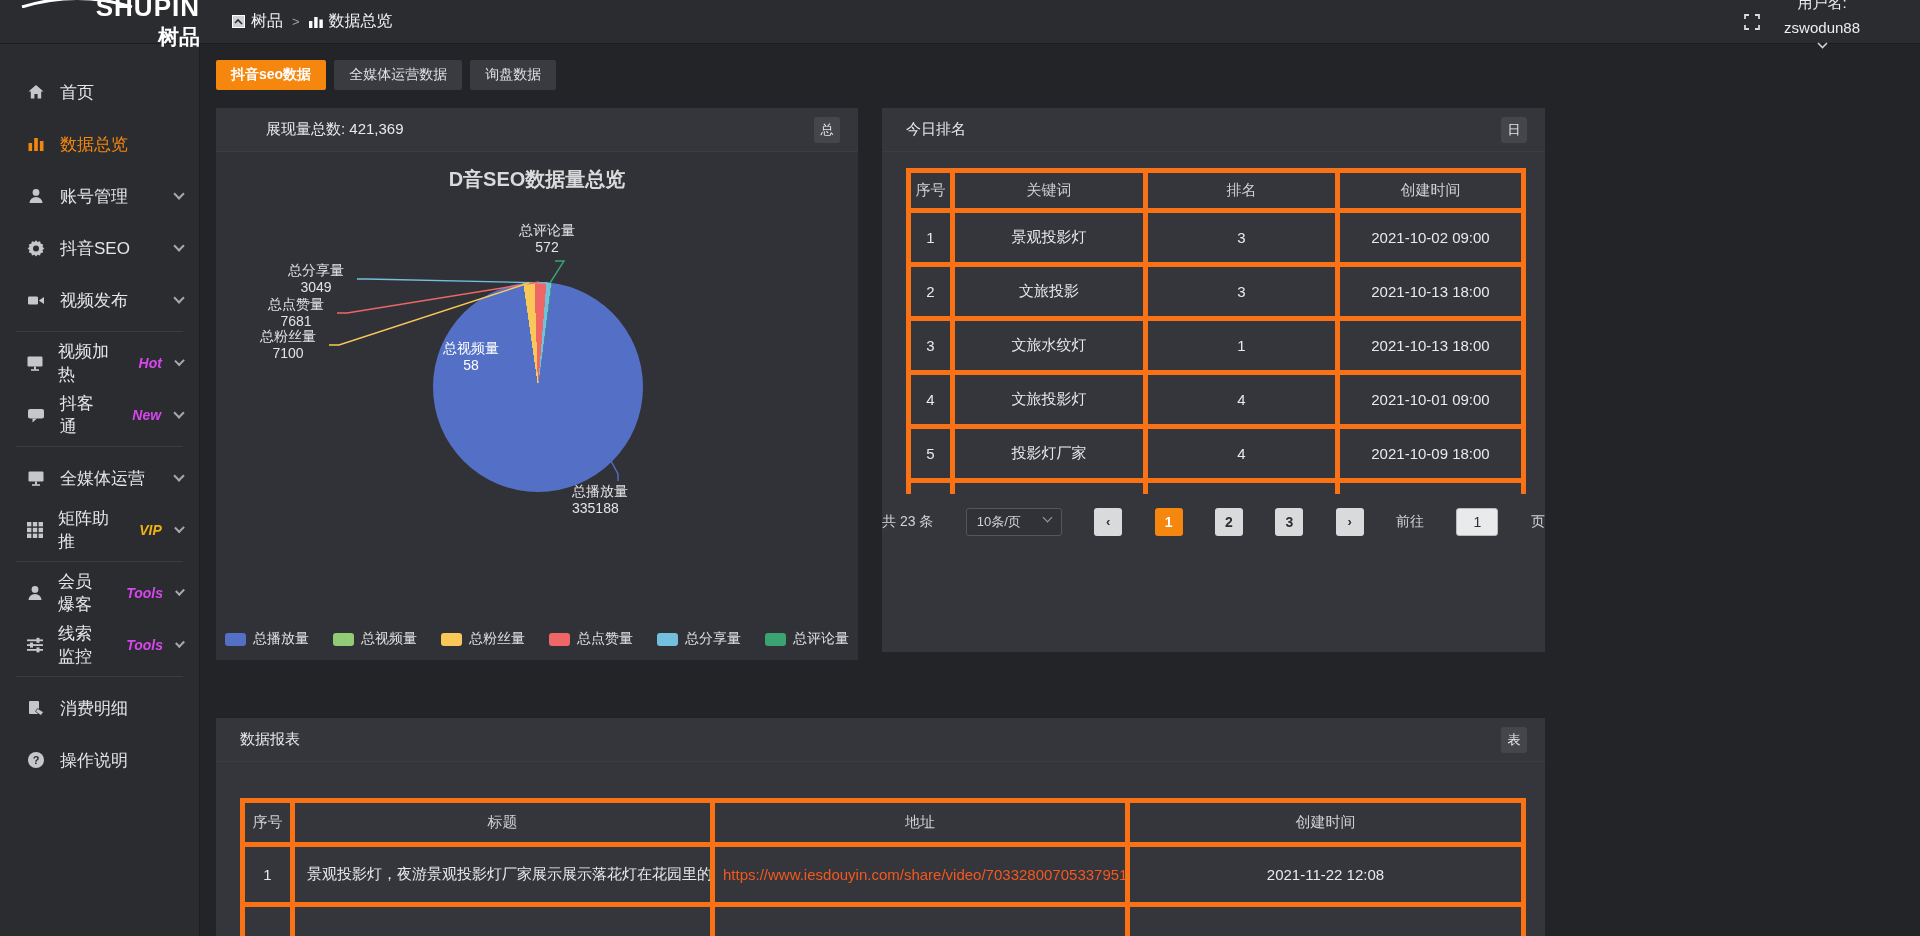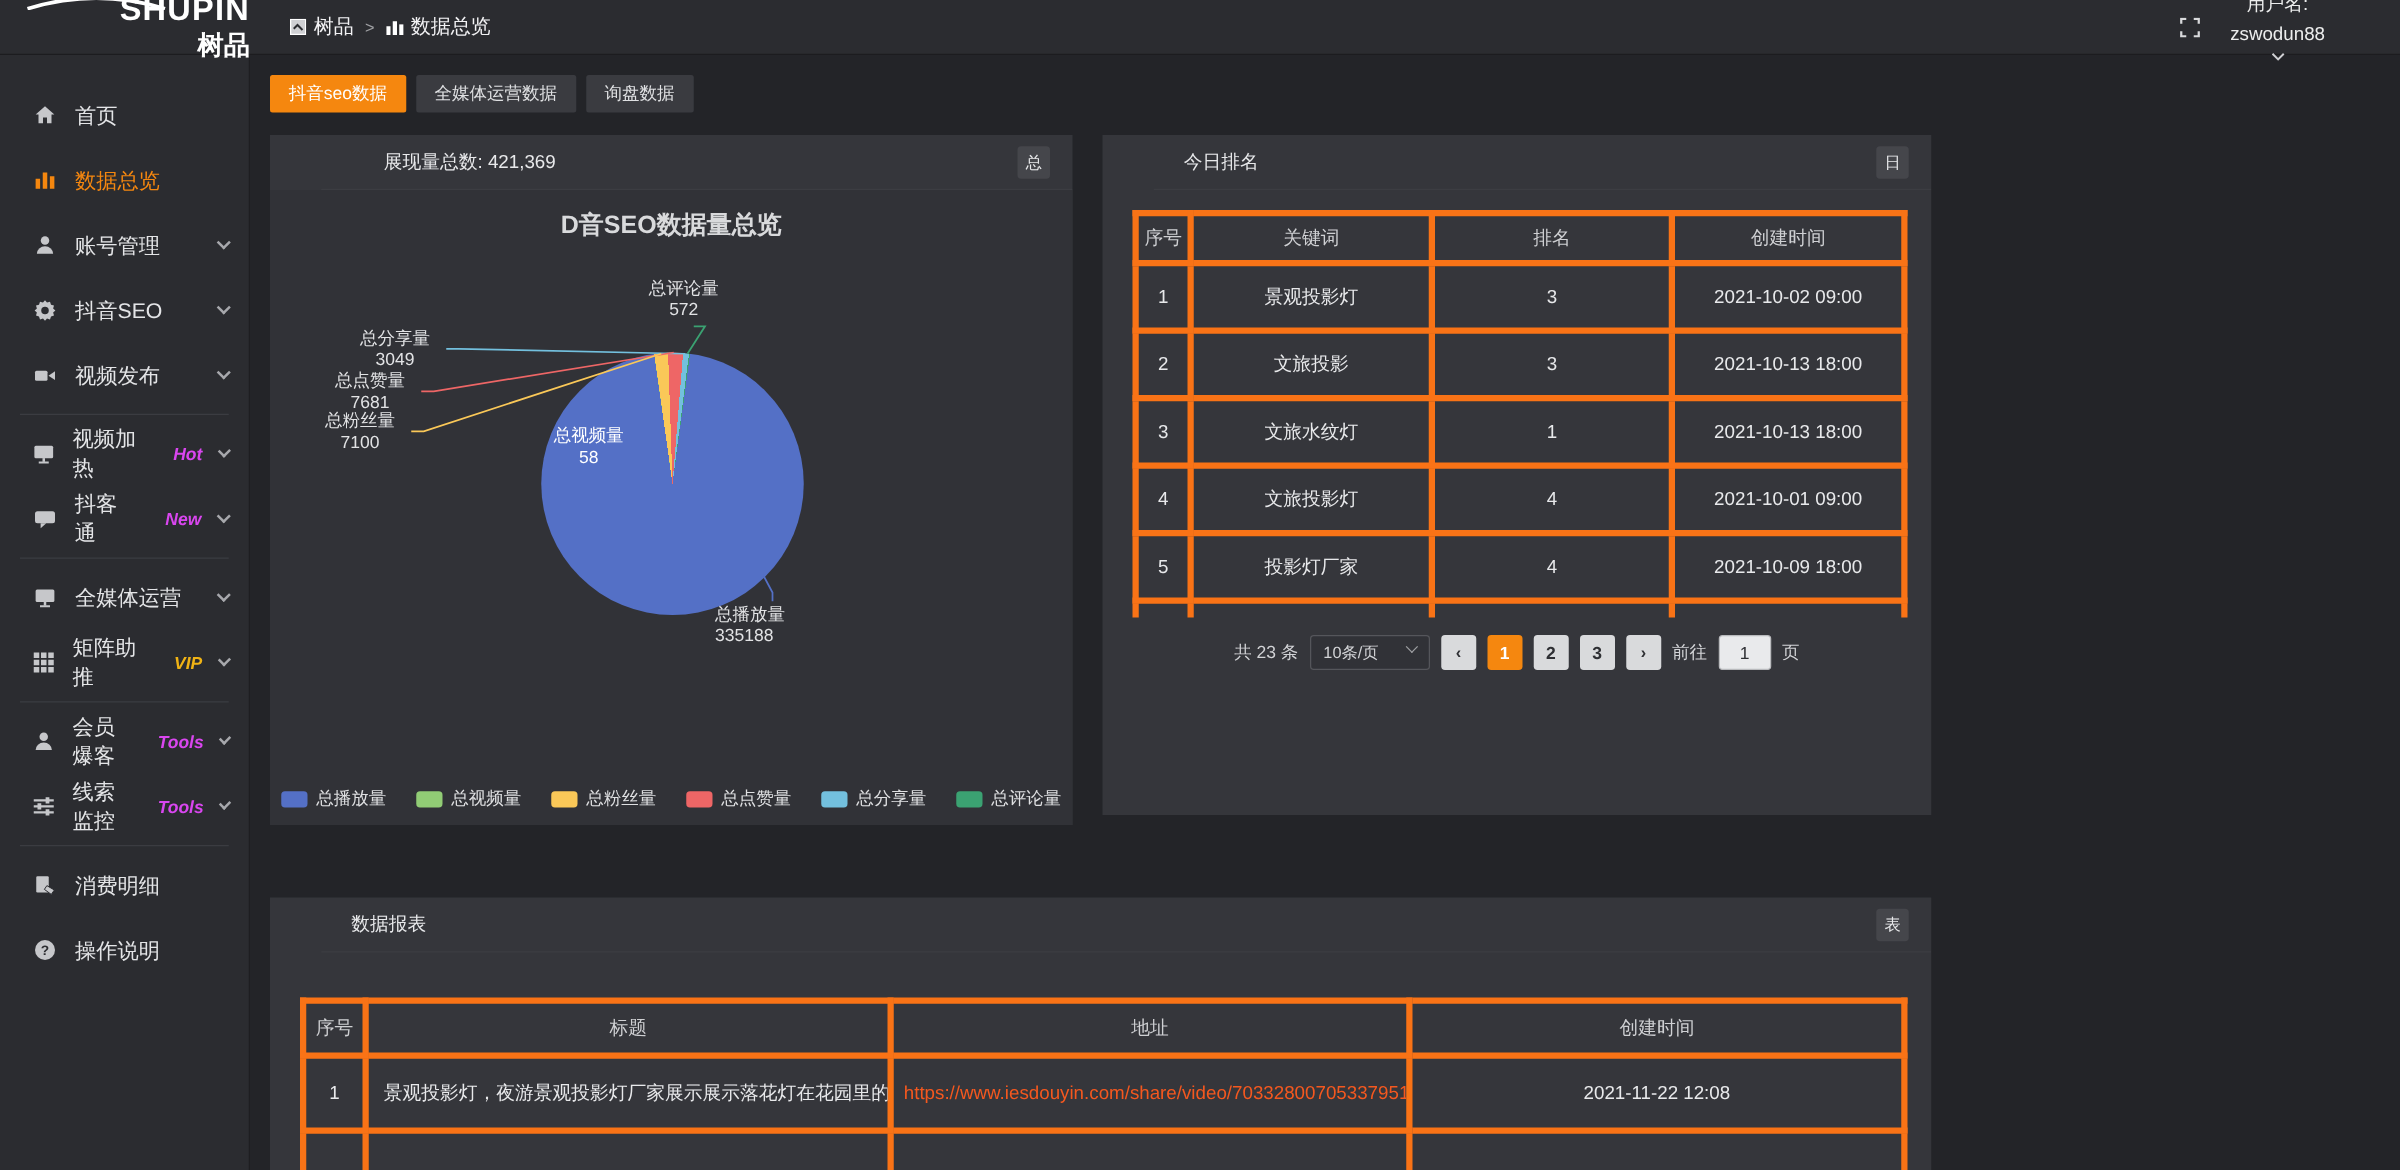--- a/index.html
+++ b/index.html
@@ -33,25 +33,25 @@
   .side-item.active .micon { color:#f5870f; }
   .badge { font-style:italic; font-weight:bold; font-size:14px; margin-left:8px; color:#d946ef; }
   .badge.vip { color:#f0b315; }
   .chev { width:8px; height:8px; border-right:2px solid #a7a8ac; border-bottom:2px solid #a7a8ac;
     transform:rotate(45deg); margin-left:auto; margin-top:-4px; }
   .side-div { height:1px; background:#3b3c41; margin:5px 16px; }
   
   .tabs { position:absolute; left:216px; top:60px; display:flex; gap:8px; }
   .tab { height:30px; padding:0 15px; display:flex; align-items:center; font-size:14px;
     background:#3a3b40; color:#dfe0e2; border-radius:2px; cursor:pointer; }
-  .tab.active { background:#f5870f; color:#fff; font-weight:normal; }
+  .tab.active { background:#f5870f; color:#fff; font-weight:bold; }
   
   .panel { position:absolute; background:#35363b; }
   .panel-head { height:44px; display:flex; align-items:center; padding:0 18px 0 24px;
-    font-size:15px; color:#e8e9eb; border-bottom:1px solid rgba(255,255,255,.04);margin-left:41px; }
+    font-size:15px; color:#e8e9eb; border-bottom:1px solid rgba(255,255,255,.04); }
   .corner-btn { margin-left:auto; width:26px; height:26px; border-radius:3px; background:#45464b;
     color:#e8e9eb; font-size:13px; display:flex; align-items:center; justify-content:center; cursor:pointer; }
   #chart-panel { left:216px; top:108px; width:642px; height:552px; }
   #chart-panel .panel-head { padding-left:50px; }
   #rank-panel { left:882px; top:108px; width:663px; height:544px; }
   #report-panel { left:216px; top:718px; width:1329px; height:400px; }
   
   .chart-body { position:relative; height:508px; background:#313237; overflow:hidden; }
   .chart-title { position:absolute; top:14px; left:0; width:100%; text-align:center;
     font-size:20px; font-weight:bold; color:#d9dadc; }
@@ -72,21 +72,21 @@
   .rank-table th { height:40px; font-size:15px; color:#cfd0d3; }
   .rank-table td { height:54px; font-size:15px; color:#e8e9eb; }
   .rank-table tr.stub td { height:13px; border-bottom:none; }
   .report-table { width:1281px; margin:36px 24px 0; }
   .report-table th { height:44px; font-size:15px; color:#cfd0d3; }
   .report-table td { height:60px; font-size:15px; color:#e8e9eb; }
   .cell-title { text-align:left; padding:0 10px 0 12px; }
   .cell-url { text-align:left; padding:0 8px; }
   .cell-url a { color:#f4581f; text-decoration:none; }
   
-  .pager { display:flex; align-items:center; justify-content:center; gap:9px; margin-top:14px; font-size:14px; color:#d2d3d6; }
+  .pager { display:flex; align-items:center; justify-content:space-between; gap:9px; margin-top:14px; font-size:14px; color:#d2d3d6; }
   .page-size { position:relative; height:28px; min-width:96px; background:#313237; border:1px solid #55565b;
     border-radius:3px; display:flex; align-items:center; padding:0 26px 0 10px; cursor:pointer; font-size:13px; }
   .page-size .chev { position:absolute; right:10px; top:9px; width:7px; height:7px;
     border-color:#9fa0a3; border-width:1.5px; }
   .pg-btn { width:28px; height:28px; border-radius:3px; background:#d9dadc; color:#2e2f33;
     display:flex; align-items:center; justify-content:center; cursor:pointer; font-weight:bold; font-size:14px; }
   .pg-btn.active { background:#f5870f; color:#fff; }
   .pg-arrow { font-size:13px; }
   .goto-input { width:42px; height:28px; border:1px solid #b9babd; border-radius:3px; background:#e9eaec;
     color:#2e2f33; text-align:center; font-size:14px; font-family:inherit; }

